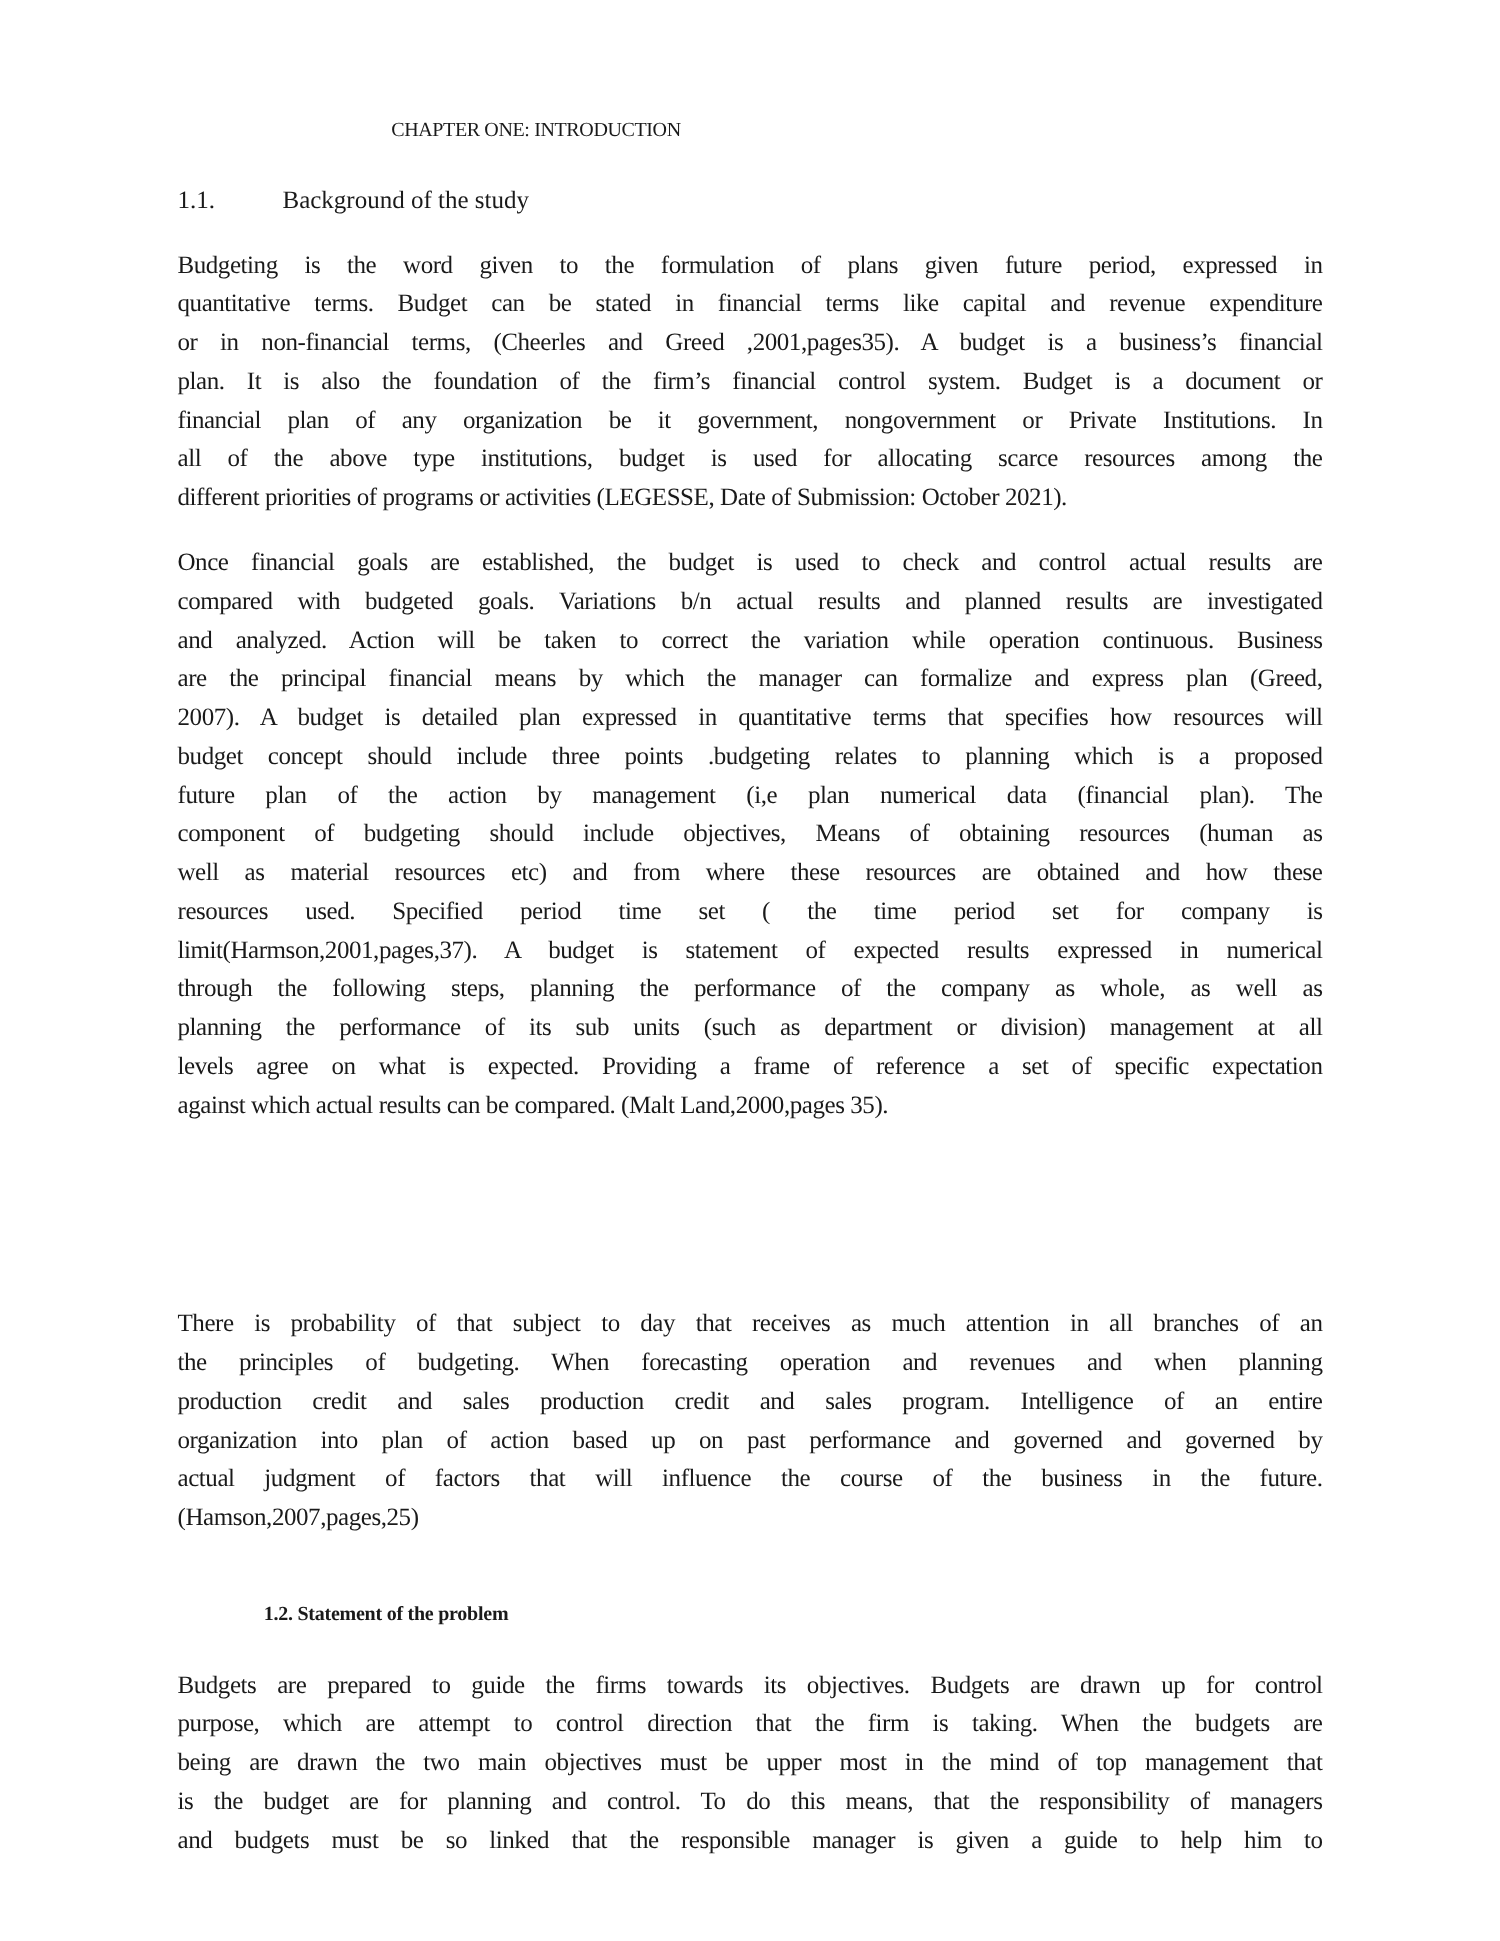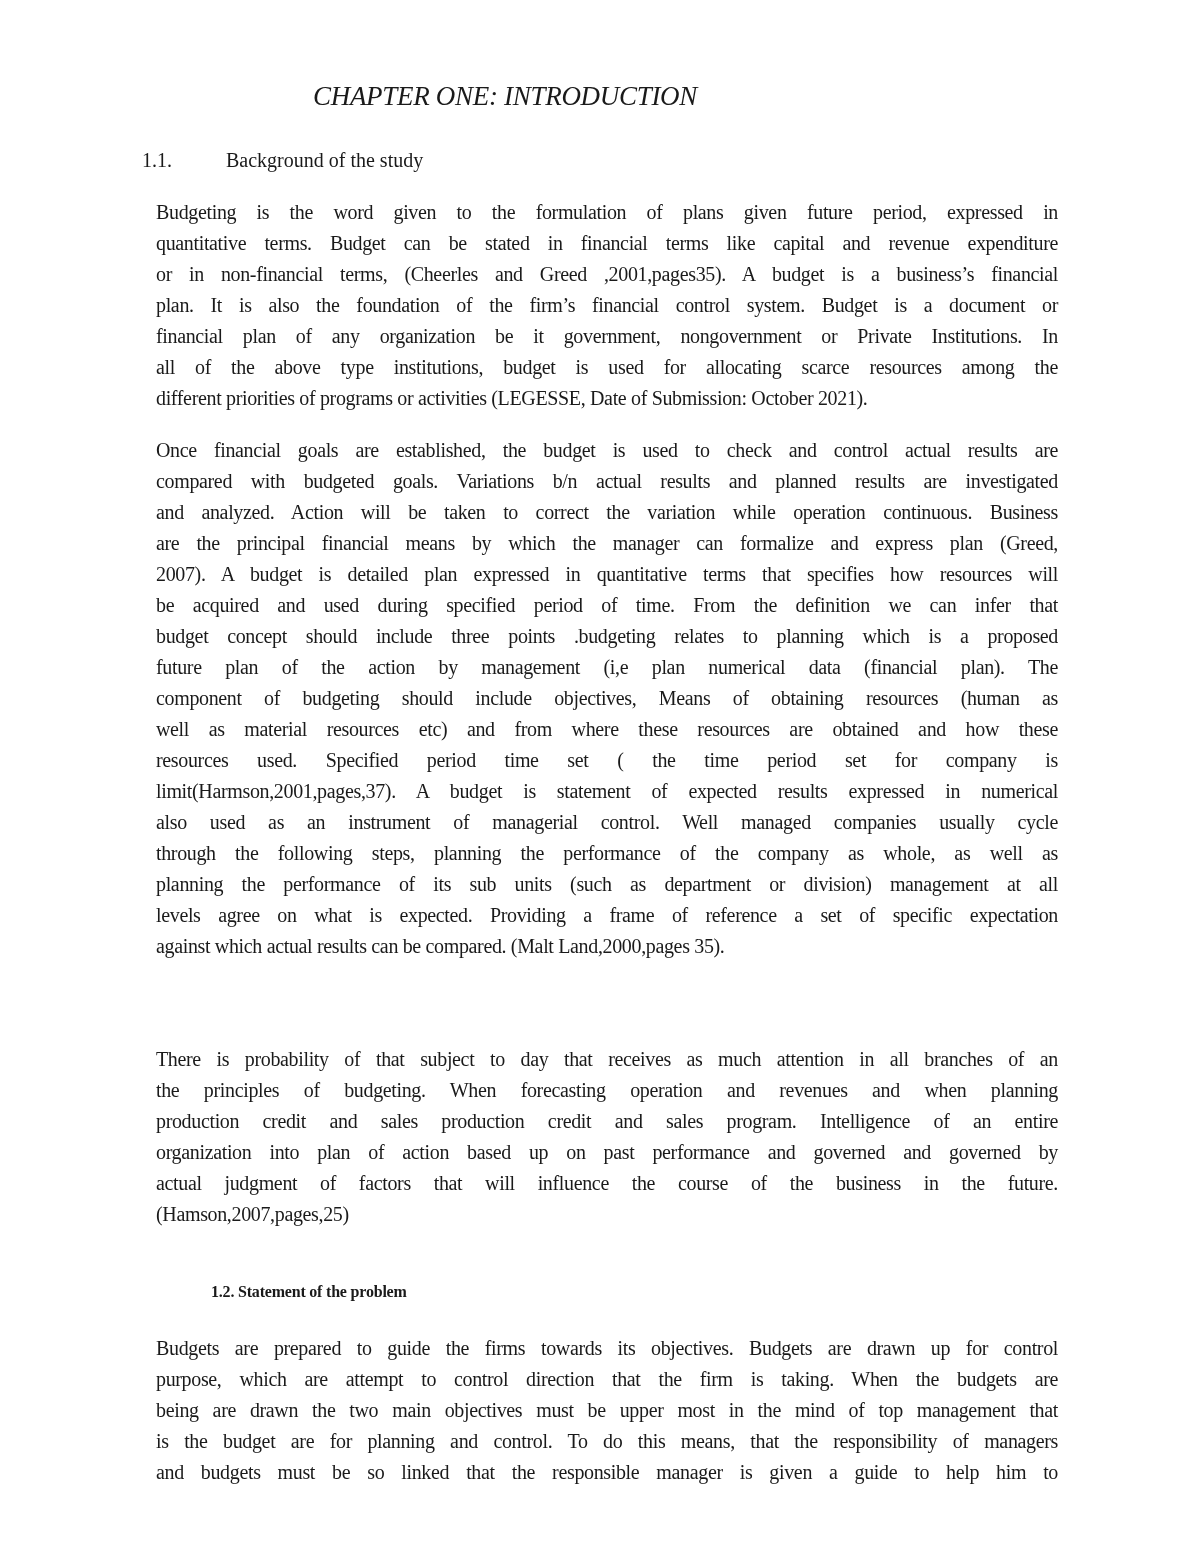--- a/index.html
+++ b/index.html
@@ -2,28 +2,28 @@
 <html><head>
 <meta charset="utf-8">
 <style>
   html, body { margin: 0; padding: 0; background: #ffffff; }
   body { width: 1200px; height: 1553px; position: relative; overflow: hidden; }
   .page {
     position: absolute; left: 0; top: 0; width: 1200px; height: 1553px; background: #fff;
     font-family: "Liberation Serif", "DejaVu Serif", serif; color: #1a1a1a;
   }
   .title {
-    position: absolute; left: 313px; top: 81px; font-size: 27px; letter-spacing: -0.3px; font-style: italic;
+    position: absolute; left: 313px; top: 96px; font-size: 16px; letter-spacing: -0.3px;
   }
   .h11 { position: absolute; left: 142px; top: 149px; font-size: 20px; }
   .h11 .num { display: inline-block; width: 84px; }
   .para { position: absolute; left: 142px; width: 916px; font-size: 20px; }
   .line {
     height: 31px; line-height: 31px; white-space: nowrap;
-    text-align: justify; text-align-last: justify; letter-spacing: -0.35px; margin-left: 14px;
+    text-align: justify; text-align-last: justify; letter-spacing: -0.35px;
   }
   .line.last { text-align-last: left; }
   .h12 {
     position: absolute; left: 211px; top: 1283px; font-size: 16px; font-weight: bold; letter-spacing: -0.2px;
   }
 </style>
 </head>
 <body>
 
 <div class="page">
@@ -43,28 +43,26 @@
     <div class="line">all of the above type institutions, budget is used for allocating scarce resources among the</div>
     <div class="line last">different priorities of programs or activities (LEGESSE, Date of Submission: October 2021).</div>
   </div>
 
   <div class="para" style="top:435px;">
     <div class="line">Once financial goals are established, the budget is used to check  and control  actual results are</div>
     <div class="line">compared with  budgeted goals.  Variations b/n actual results and planned results are investigated</div>
     <div class="line">and analyzed. Action will be taken to correct the variation while operation continuous. Business</div>
     <div class="line">are the principal financial means by which the manager can formalize and express plan (Greed,</div>
     <div class="line">2007). A budget is detailed plan expressed in quantitative terms that specifies how resources will</div>
-    <div class="line">be acquired and used during specified period of time. From the definition we can infer that</div>
     <div class="line">budget concept should include three points .budgeting relates to planning which is a proposed</div>
     <div class="line">future plan of the action by management  (i,e plan numerical data (financial plan). The</div>
     <div class="line">component of budgeting should include objectives, Means of  obtaining resources (human as</div>
     <div class="line">well as material resources etc) and from where these resources are obtained and how these</div>
     <div class="line">resources used. Specified period time set ( the time period set for company is</div>
     <div class="line">limit(Harmson,2001,pages,37). A budget is statement of expected results expressed in numerical</div>
-    <div class="line">also used as an instrument of managerial control. Well managed companies usually cycle</div>
     <div class="line">through the following steps, planning the performance of the company as whole, as well as</div>
     <div class="line">planning the performance of its sub units (such as department or division) management at all</div>
     <div class="line">levels agree on what is expected. Providing a frame of reference a set of specific expectation</div>
     <div class="line last">against  which actual results can be compared. (Malt  Land,2000,pages 35).</div>
   </div>
 
   <div class="para" style="top:1044px;">
     <div class="line">There is probability of that subject to day that receives as much attention in all branches of an</div>
     <div class="line">the principles of budgeting. When forecasting operation and revenues and when planning</div>
     <div class="line">production credit and sales production credit and sales program. Intelligence of an entire</div>

